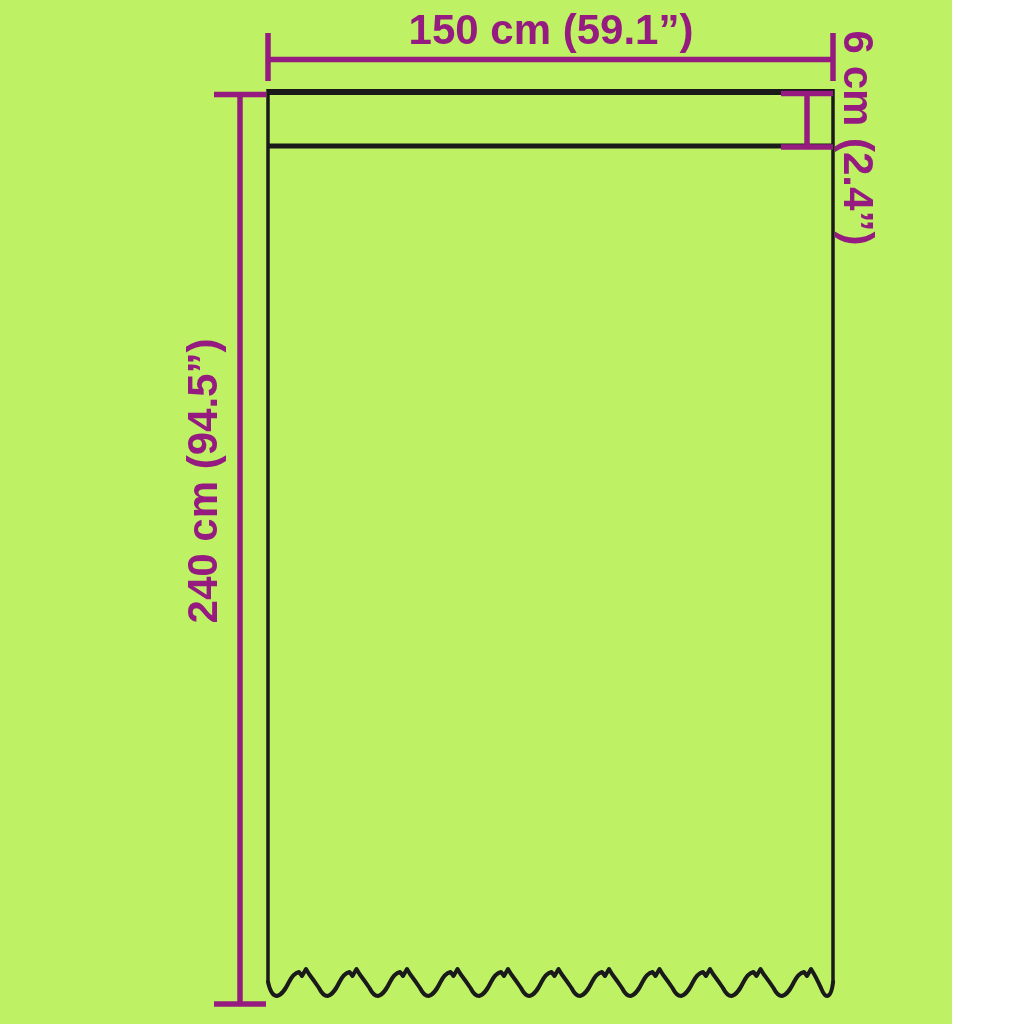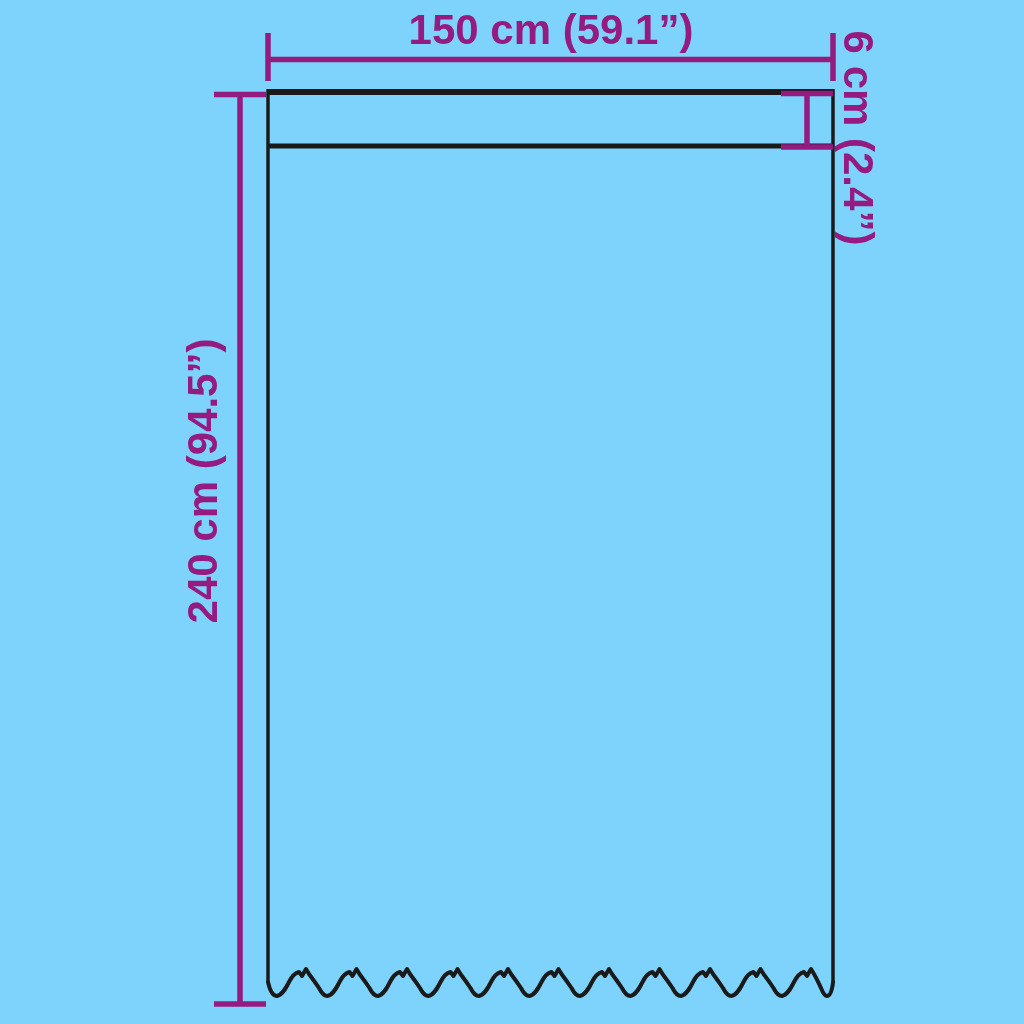--- a/index.html
+++ b/index.html
@@ -2,23 +2,23 @@
 <html><head>
 <meta charset="utf-8">
 <style>
   html, body {
     margin: 0;
     padding: 0;
     background: #ffffff;
   }
   .stage {
     position: relative;
-    width: 1024px;
+    width: 952px;
     height: 1024px;
-    background: #7dd3fc;
+    background: #bef264;
     overflow: hidden;
     font-family: "Liberation Sans", "DejaVu Sans", sans-serif;
   }
   .stage svg {
     position: absolute;
     left: 0;
     top: 0;
     width: 1024px;
     height: 1024px;
     display: block;

